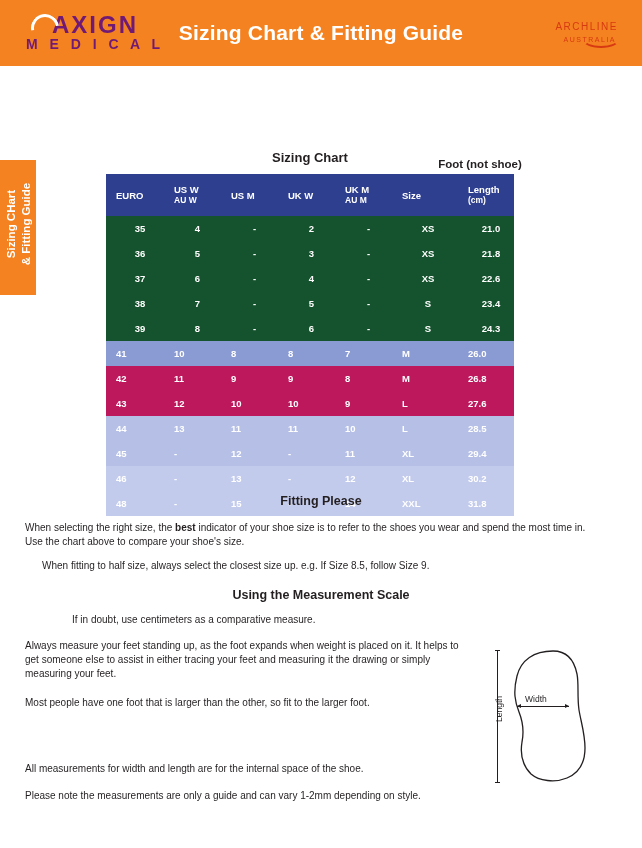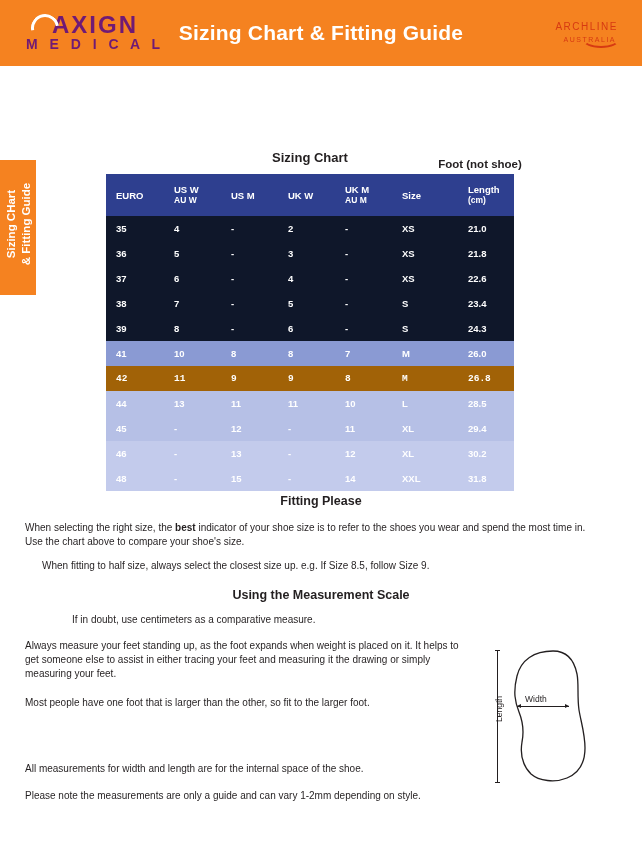--- a/index.html
+++ b/index.html
@@ -170,23 +170,23 @@
     font-size: 9.5px;
     color: #ffffff;
     border: none;
   }
   table.sizing td.last {
     padding-left: 14px;
   }
   table.sizing th.last {
     padding-left: 14px;
   }
-  tr.band-1 td { background: #0f172a; }
+  tr.band-1 td { background: #14532d; text-align: center; }
   tr.band-2 td { background: #8a9ad3; }
-  tr.band-3 td { background: #a16207; font-family: Liberation Mono, monospace; }
+  tr.band-3 td { background: #be185d; }
   tr.band-4 td { background: #b6c0e6; }
   tr.band-5 td { background: #c3cbec; }
 
   
   .sec-title {
     position: absolute;
     width: 642px;
     left: 0;
     text-align: center;
     font-size: 12.5px;
@@ -394,20 +394,29 @@
     </tr>
     <tr class="band-3">
       <td>42</td>
       <td>11</td>
       <td>9</td>
       <td>9</td>
       <td>8</td>
       <td>M</td>
       <td class="last">26.8</td>
     </tr>
+    <tr class="band-3">
+      <td>43</td>
+      <td>12</td>
+      <td>10</td>
+      <td>10</td>
+      <td>9</td>
+      <td>L</td>
+      <td class="last">27.6</td>
+    </tr>
     <tr class="band-4">
       <td>44</td>
       <td>13</td>
       <td>11</td>
       <td>11</td>
       <td>10</td>
       <td>L</td>
       <td class="last">28.5</td>
     </tr>
     <tr class="band-4">

